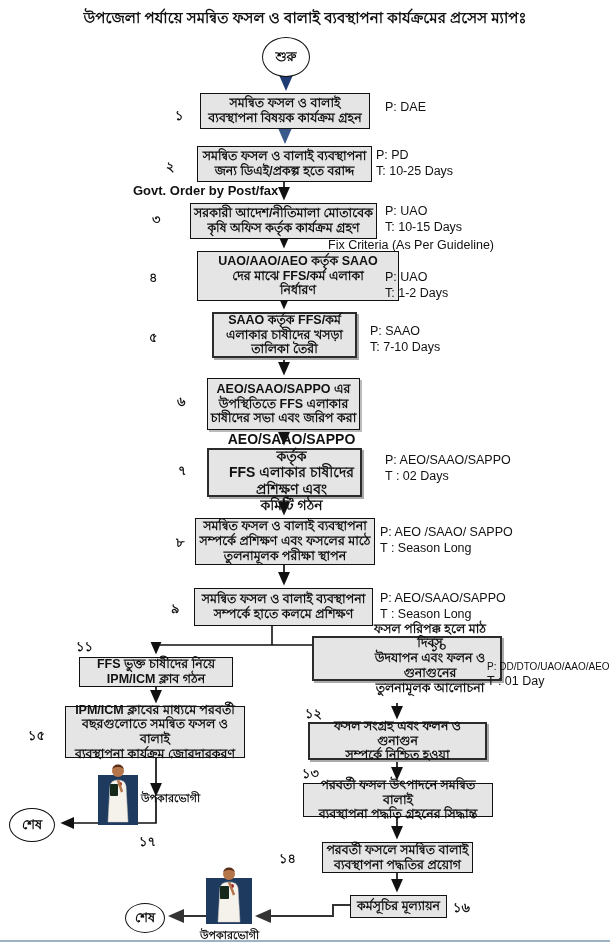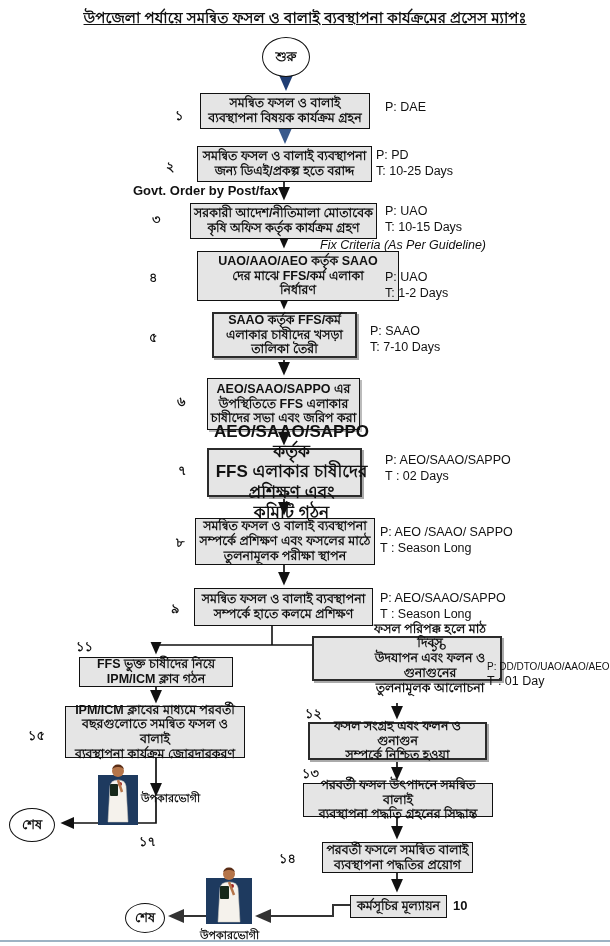--- a/index.html
+++ b/index.html
@@ -1,27 +1,27 @@
 <!DOCTYPE html>
 <html><head>
 <meta charset="utf-8">
 <style>
   html,body{margin:0;padding:0;background:#ffffff;}
   .page{position:relative;width:610px;height:946px;background:#fff;overflow:hidden;
         font-family:"Liberation Sans", sans-serif;color:#111;}
   .title{position:absolute;left:0;top:6px;width:100%;text-align:center;
-         font-size:15px;font-weight:bold;letter-spacing:0;text-decoration:underline;}
+         font-size:15px;font-weight:bold;letter-spacing:0;}
   svg.connectors{position:absolute;left:0;top:0;z-index:1;}
   .box{position:absolute;z-index:2;background:#e5e5e5;border:1.3px solid #111;
        display:flex;align-items:center;justify-content:center;text-align:center;
        white-space:pre-line;font-size:12.5px;line-height:1.18;font-weight:bold;
        box-sizing:border-box;padding:1px 2px;}
   .box.med{border-width:1.8px;}
   .box.thick{border:2px solid #2b2b2b;box-shadow:2px 2px 0 #aaaaaa;}
-  .box.sm{font-size:17px;padding-left:16px;}
+  .box.sm{font-size:14px;padding-left:16px;}
   .terminal{position:absolute;z-index:2;background:#fff;border:1.4px solid #111;
             border-radius:50%;display:flex;align-items:center;justify-content:center;
             font-size:13px;font-weight:bold;box-sizing:border-box;}
   .num{position:absolute;z-index:2;font-size:13px;font-weight:bold;}
   .pt{position:absolute;z-index:2;font-size:12.5px;line-height:1.3;text-align:left;}
   .pt span{display:block;}
   .pt.small-p span.p{font-size:10px;}
   .note{position:absolute;z-index:2;font-size:12.5px;}
   .note.bold{font-weight:bold;font-size:13px;}
   .ben{position:absolute;z-index:2;font-size:11px;font-weight:bold;}
@@ -129,21 +129,21 @@
   <div class="num" style="left:177px;top:392px;">৬</div>
   <div class="num" style="left:178px;top:461px;">৭</div>
   <div class="num" style="left:176px;top:533px;">৮</div>
   <div class="num" style="left:171px;top:599px;">৯</div>
   <div class="num" style="left:430px;top:637px;">১০</div>
   <div class="num" style="left:76px;top:637px;">১১</div>
   <div class="num" style="left:305px;top:704px;">১২</div>
   <div class="num" style="left:302px;top:764px;">১৩</div>
   <div class="num" style="left:279px;top:849px;">১৪</div>
   <div class="num" style="left:28px;top:726px;">১৫</div>
-  <div class="num" style="left:453px;top:898px;">10</div>
+  <div class="num" style="left:453px;top:898px;">১৬</div>
   <div class="num" style="left:139px;top:832px;">১৭</div>
 
   <div class="pt" style="left:385px;top:99px;">
     <span class="p">P: DAE</span>
   </div>
   <div class="pt" style="left:376px;top:147px;">
     <span class="p">P: PD</span>
     <span class="t">T: 10-25 Days</span>
   </div>
   <div class="pt" style="left:385px;top:203px;">
@@ -169,21 +169,21 @@
   <div class="pt" style="left:380px;top:590px;">
     <span class="p">P: AEO/SAAO/SAPPO</span>
     <span class="t">T : Season Long</span>
   </div>
   <div class="pt small-p" style="left:487px;top:660px;">
     <span class="p">P: DD/DTO/UAO/AAO/AEO</span>
     <span class="t">T : 01 Day</span>
   </div>
 
   <div class="note bold" style="left:133px;top:183px;">Govt. Order by Post/fax</div>
-  <div class="note" style="left:320px;top:238px;font-style:italic;">Fix Criteria (As Per Guideline)</div>
+  <div class="note" style="left:328px;top:238px;">Fix Criteria (As Per Guideline)</div>
 
   <svg class="person" style="left:98px;top:762px;" width="40" height="66" viewBox="0 0 40 66">
     <rect x="0" y="13" width="40" height="50" fill="#1e3a5f"></rect>
     <path d="M12,24 Q13,18 20,18 Q27,18 28,24 L30,60 L10,60 Z" fill="#f5f2ec" stroke="#cfcac0" stroke-width="0.5"></path>
     <circle cx="20" cy="9" r="6" fill="#b5754a"></circle>
     <path d="M14,7 Q16,2 20,2.5 Q24,2 26,7 Q23,4.5 20,5 Q17,4.5 14,7 Z" fill="#5a2d16"></path>
     <rect x="12" y="22" width="8" height="12" rx="1" fill="#16281a"></rect>
     <circle cx="22" cy="22" r="2" fill="#a02020"></circle>
     <path d="M20,18 L24,30" stroke="#b5754a" stroke-width="2.5" fill="none"></path>
   </svg>

